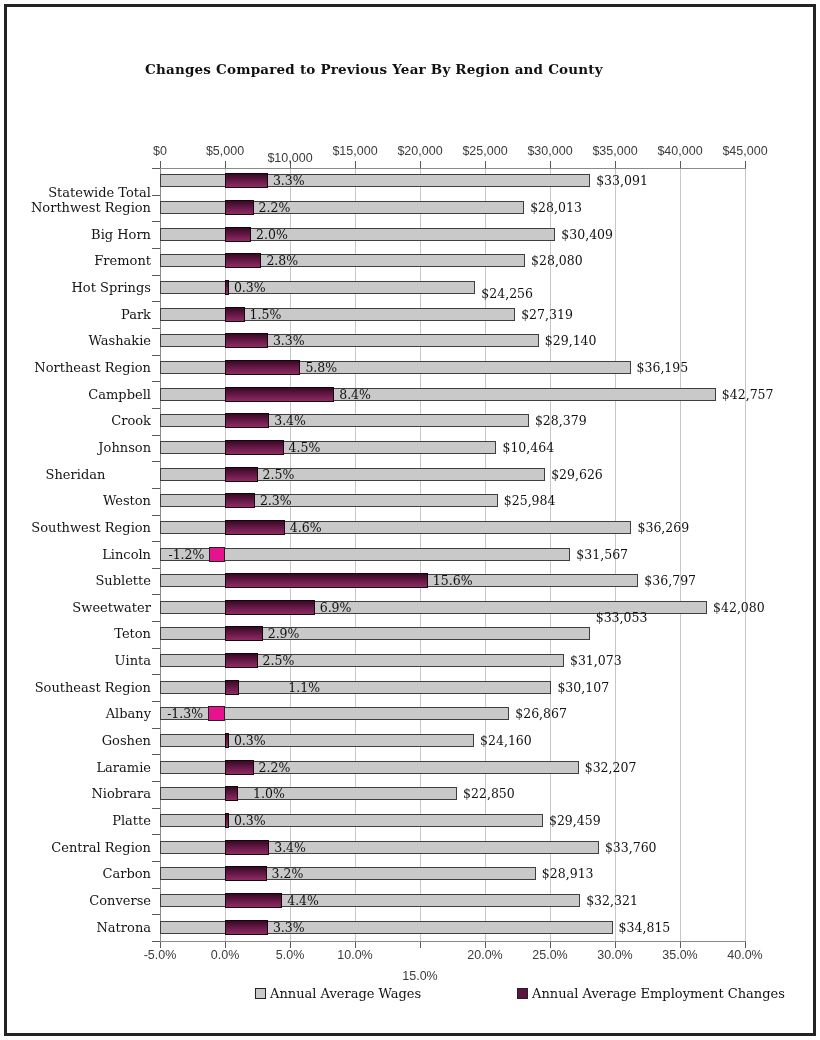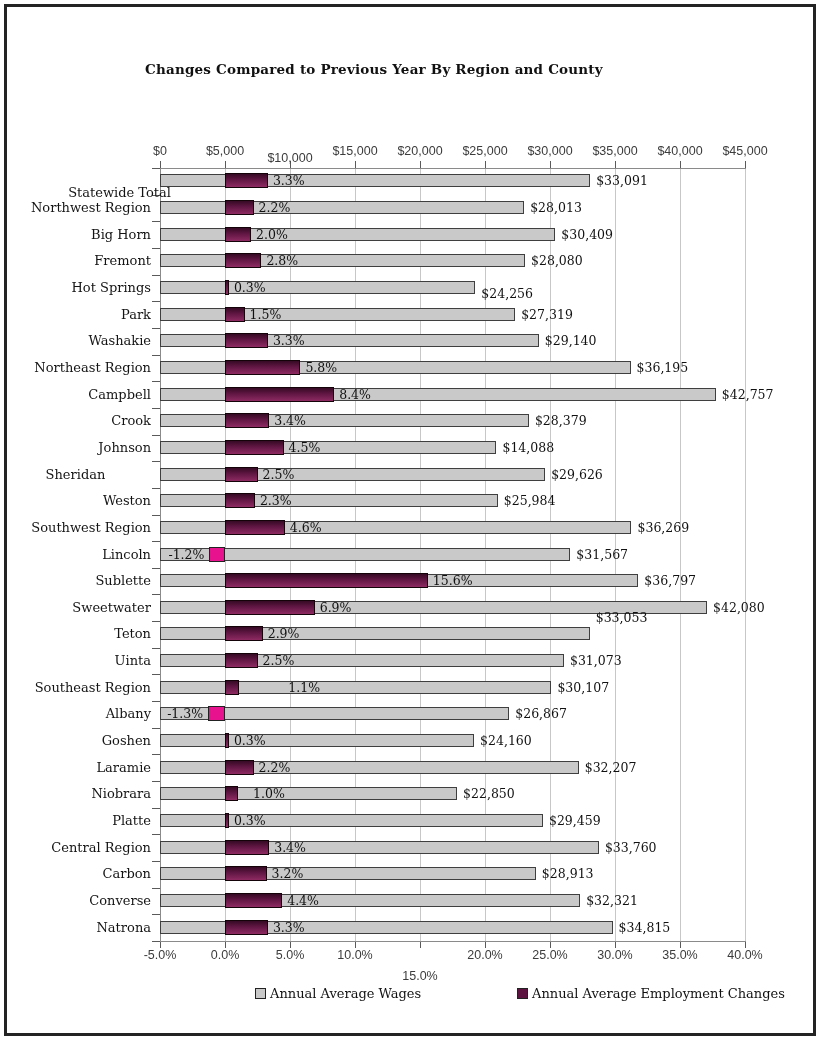--- a/index.html
+++ b/index.html
@@ -108,21 +108,21 @@
       <div class="tickmark" style="left: 152px; top: 701.103px; width: 8px; height: 1px;"></div>
       <div class="tickmark" style="left: 152px; top: 727.759px; width: 8px; height: 1px;"></div>
       <div class="tickmark" style="left: 152px; top: 754.414px; width: 8px; height: 1px;"></div>
       <div class="tickmark" style="left: 152px; top: 781.069px; width: 8px; height: 1px;"></div>
       <div class="tickmark" style="left: 152px; top: 807.724px; width: 8px; height: 1px;"></div>
       <div class="tickmark" style="left: 152px; top: 834.379px; width: 8px; height: 1px;"></div>
       <div class="tickmark" style="left: 152px; top: 861.034px; width: 8px; height: 1px;"></div>
       <div class="tickmark" style="left: 152px; top: 887.69px; width: 8px; height: 1px;"></div>
       <div class="tickmark" style="left: 152px; top: 914.345px; width: 8px; height: 1px;"></div>
       <div class="tickmark" style="left: 152px; top: 941px; width: 8px; height: 1px;"></div>
-      <div class="cat-label" style="top: 185px; margin-left: 20px;">Statewide Total</div>
+      <div class="cat-label" style="top: 185px;">Statewide Total</div>
       <div class="bar-wage" style="left: 160px; top: 174.328px; width: 430.183px; height: 13px;"></div>
       <div class="bar-emp" style="left: 225px; top: 173.328px; width: 42.9px; height: 15px;"></div>
       <div class="val-label" style="top: 173.328px; left: 272.9px;">3.3%</div>
       <div class="val-label" style="left: 596.183px; top: 173.328px;">$33,091</div>
       <div class="cat-label" style="top: 199.983px;">Northwest Region</div>
       <div class="bar-wage" style="left: 160px; top: 200.983px; width: 364.169px; height: 13px;"></div>
       <div class="bar-emp" style="left: 225px; top: 199.983px; width: 28.6px; height: 15px;"></div>
       <div class="val-label" style="top: 199.983px; left: 258.6px;">2.2%</div>
       <div class="val-label" style="left: 530.169px; top: 199.983px;">$28,013</div>
       <div class="cat-label" style="top: 226.638px;">Big Horn</div>
@@ -162,21 +162,21 @@
       <div class="val-label" style="left: 721.841px; top: 386.569px;">$42,757</div>
       <div class="cat-label" style="top: 413.224px;">Crook</div>
       <div class="bar-wage" style="left: 160px; top: 414.224px; width: 368.927px; height: 13px;"></div>
       <div class="bar-emp" style="left: 225px; top: 413.224px; width: 44.2px; height: 15px;"></div>
       <div class="val-label" style="top: 413.224px; left: 274.2px;">3.4%</div>
       <div class="val-label" style="left: 534.927px; top: 413.224px;">$28,379</div>
       <div class="cat-label" style="top: 439.879px;">Johnson</div>
       <div class="bar-wage" style="left: 160px; top: 440.879px; width: 336.479px; height: 13px;"></div>
       <div class="bar-emp" style="left: 225px; top: 439.879px; width: 58.5px; height: 15px;"></div>
       <div class="val-label" style="top: 439.879px; left: 288.5px;">4.5%</div>
-      <div class="val-label" style="left: 502.479px; top: 439.879px;">$14,088</div>
+      <div class="val-label" style="left: 502.479px; top: 439.879px;">$10,464</div>
       <div class="cat-label" style="top: 466.534px; text-align: center;">Sheridan</div>
       <div class="bar-wage" style="left: 160px; top: 467.534px; width: 385.138px; height: 13px;"></div>
       <div class="bar-emp" style="left: 225px; top: 466.534px; width: 32.5px; height: 15px;"></div>
       <div class="val-label" style="top: 466.534px; left: 262.5px;">2.5%</div>
       <div class="val-label" style="left: 551.138px; top: 466.534px;">$29,626</div>
       <div class="cat-label" style="top: 493.19px;">Weston</div>
       <div class="bar-wage" style="left: 160px; top: 494.19px; width: 337.792px; height: 13px;"></div>
       <div class="bar-emp" style="left: 225px; top: 493.19px; width: 29.9px; height: 15px;"></div>
       <div class="val-label" style="top: 493.19px; left: 259.9px;">2.3%</div>
       <div class="val-label" style="left: 503.792px; top: 493.19px;">$25,984</div>

